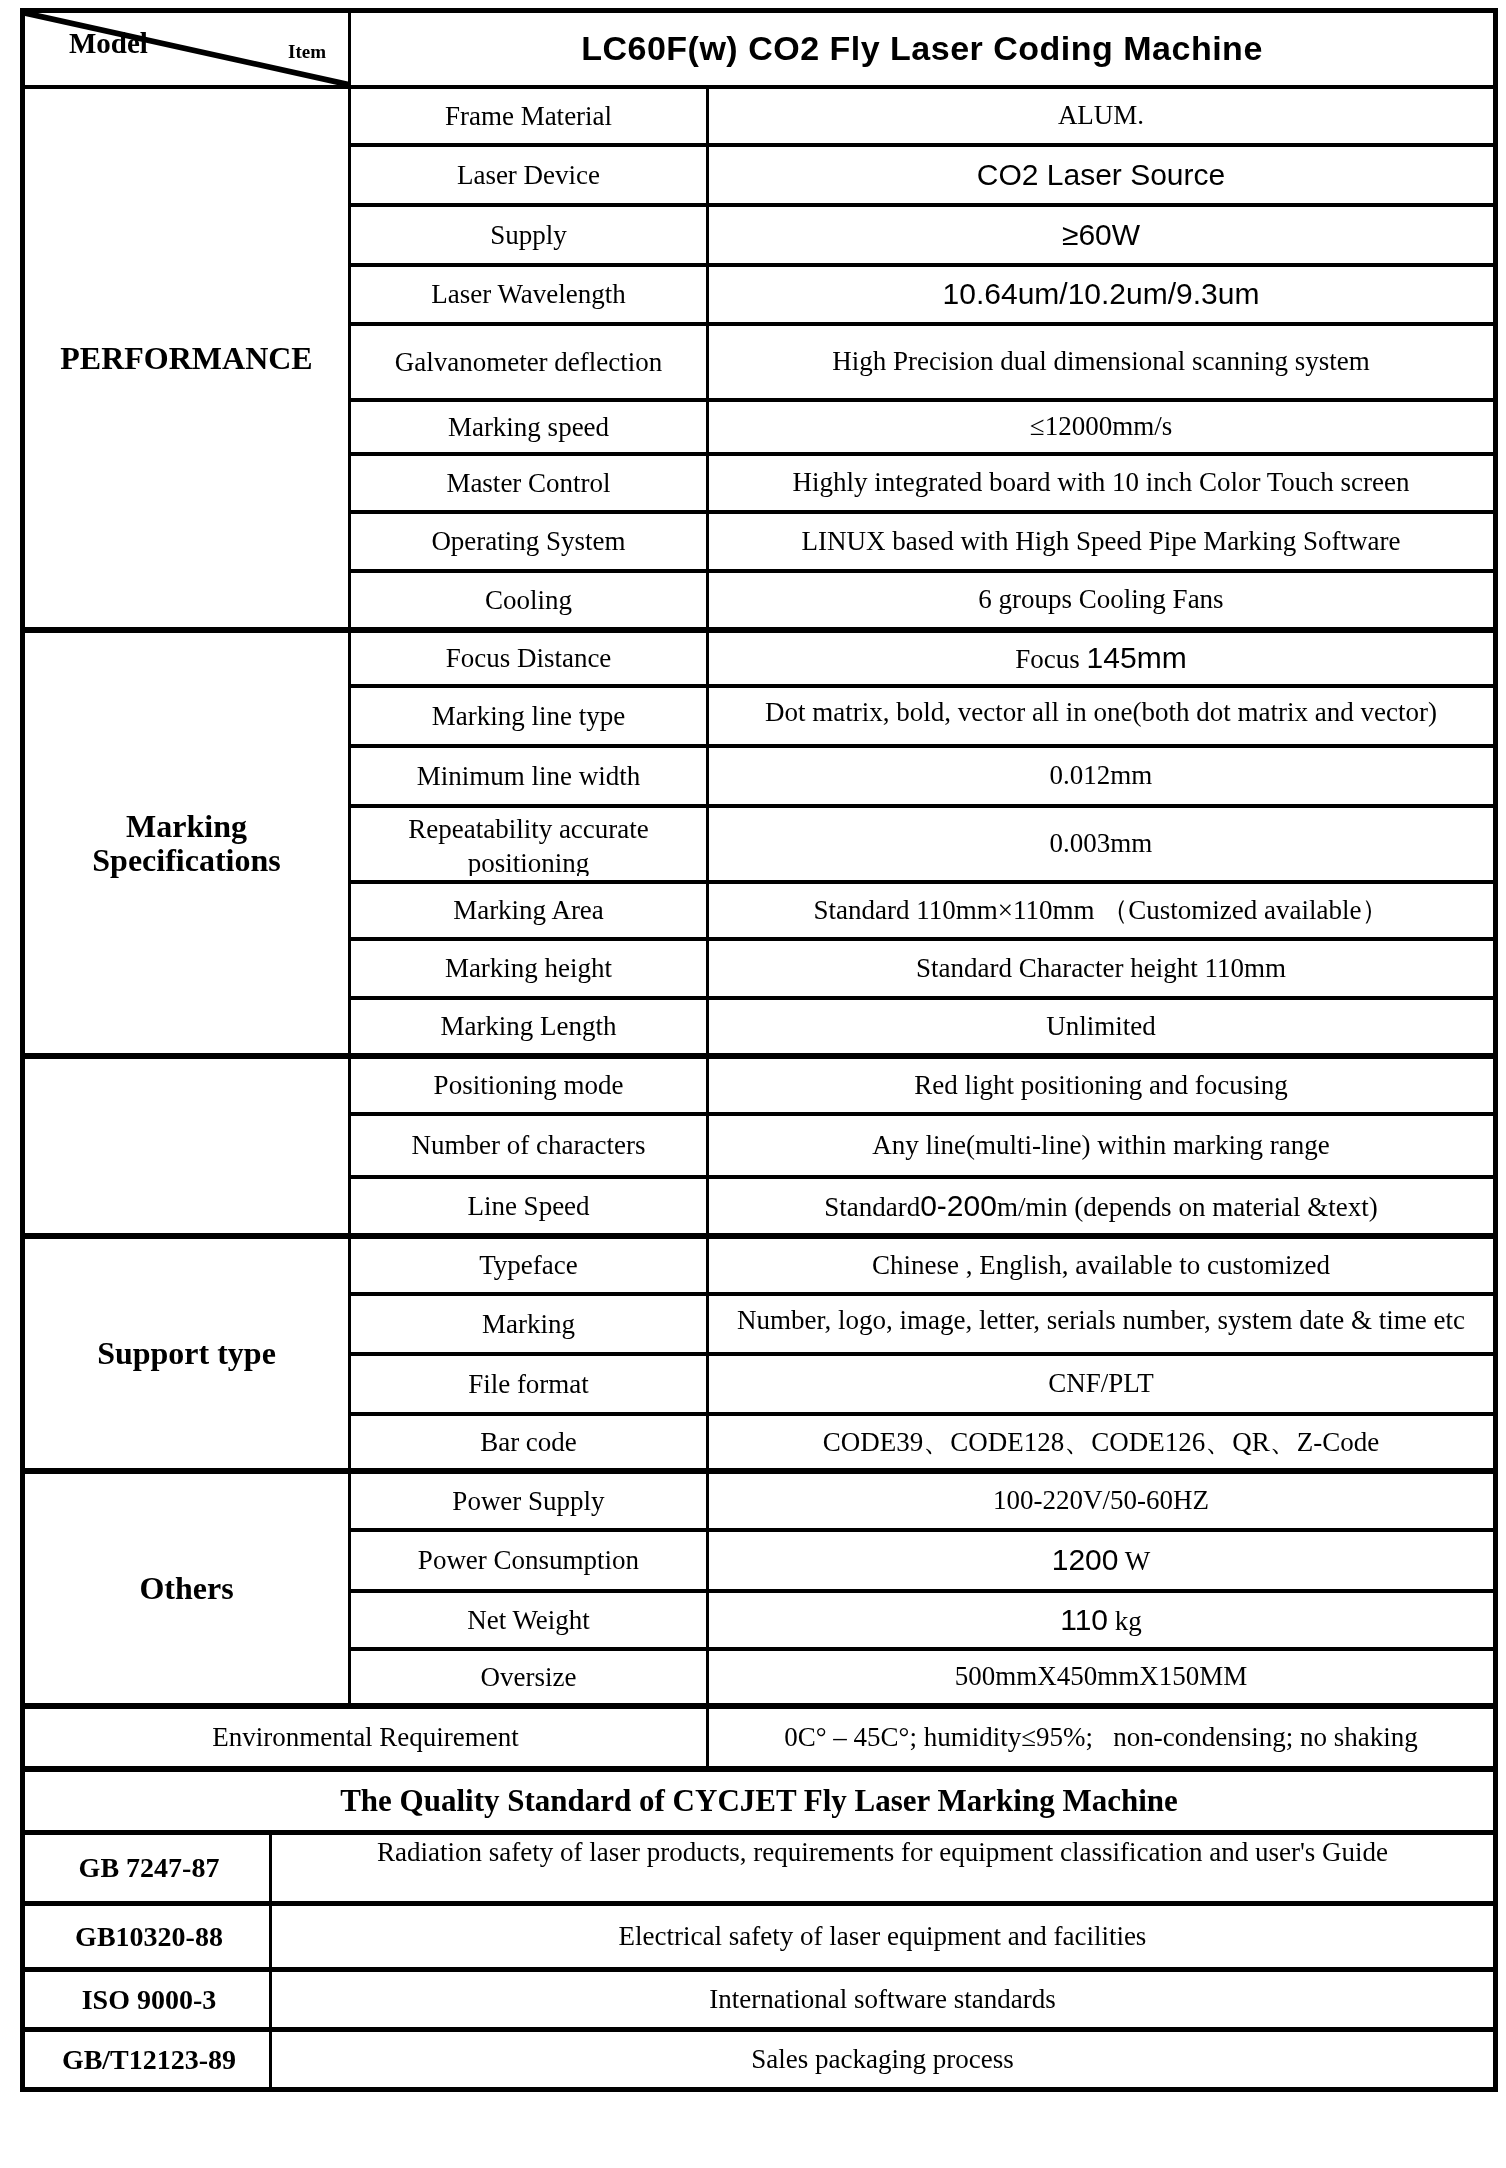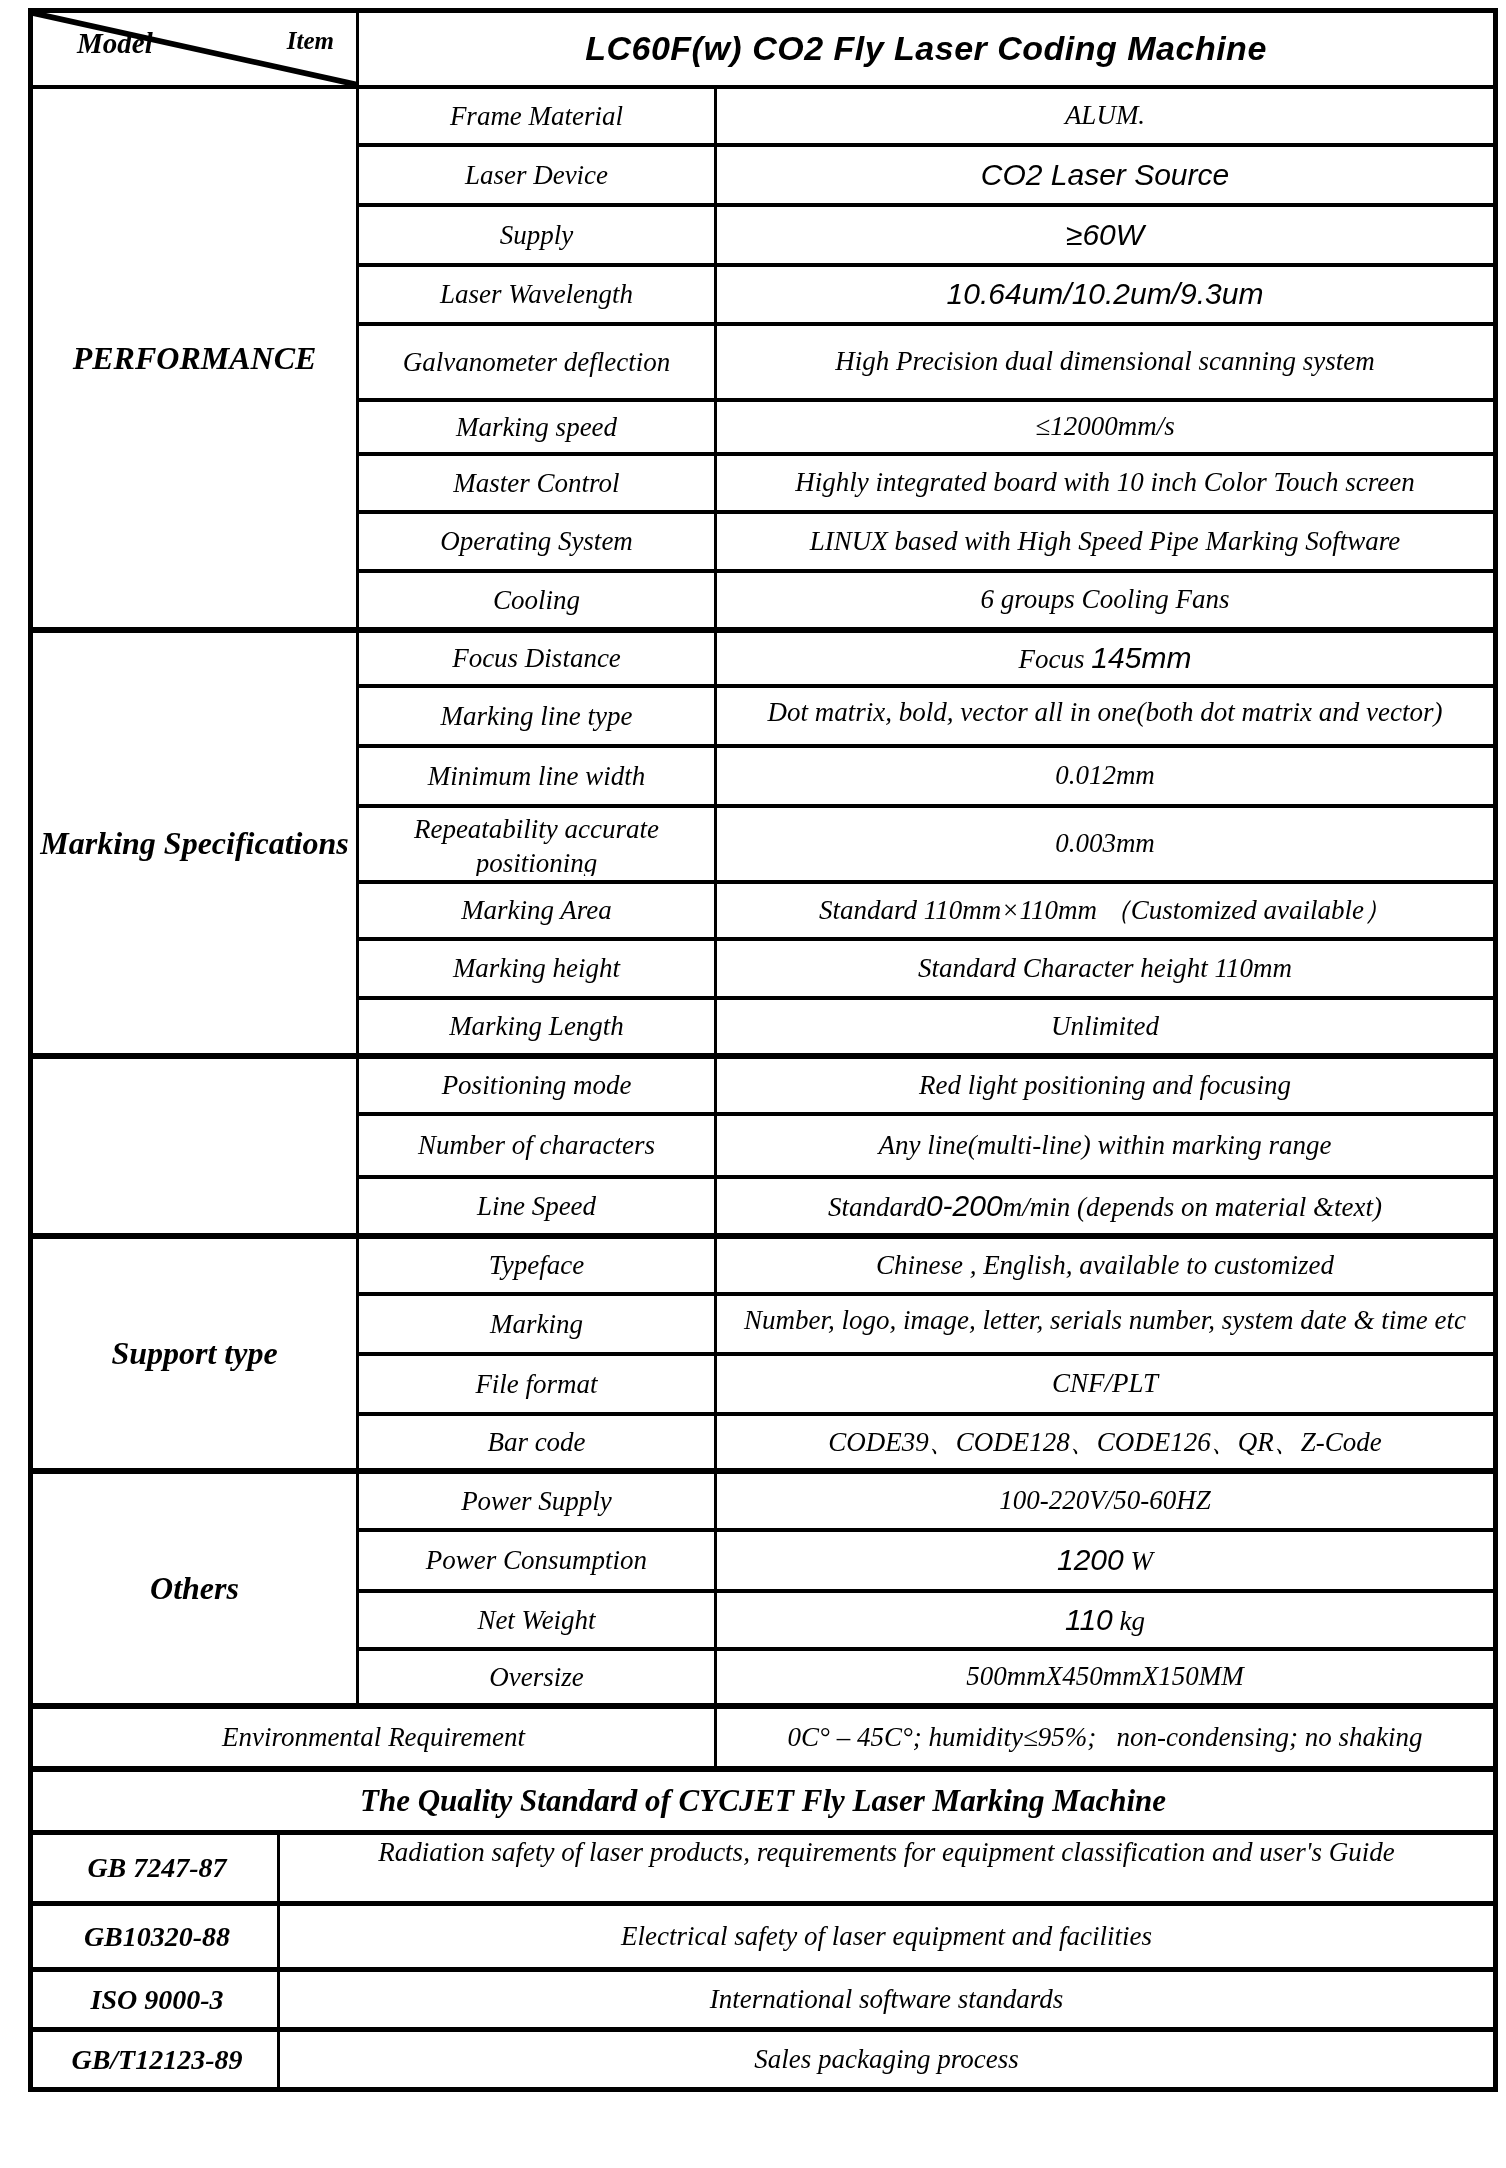--- a/index.html
+++ b/index.html
@@ -1,17 +1,17 @@
 <!DOCTYPE html>
 <html><head>
 <meta charset="utf-8">
 <style>
   html,body { margin:0; padding:0; background:#fff; }
   body { width:1506px; font-family:"Liberation Serif","DejaVu Serif",serif; color:#000; }
-  .doc { padding:8px 8px 0 28px;font-style:italic; }
+  .doc { padding:8px 8px 0 20px; }
   table { border-collapse:collapse; width:100%; table-layout:fixed; }
   table.main { border:5px solid #000; border-bottom:6px solid #000; }
   table.standards { border:5px solid #000; border-top:0; }
   td {
     border:3px solid #000; border-top-width:4px; border-bottom-width:4px;
     text-align:center; vertical-align:middle; padding:0 6px;
     font-size:27px; overflow:hidden;
   }
   tr.gs > td { border-top-width:6px;text-align:center; }
   table.main tr.first > td { border-top-width:5px; }
@@ -22,21 +22,21 @@
   .grp { font-weight:bold; font-size:32px; line-height:34px; }
   .lbl { line-height:32px; }
   .vsans { font-family:"Liberation Sans","DejaVu Sans",sans-serif; font-size:30px; }
   .title-cell { font-family:"Liberation Sans","DejaVu Sans",sans-serif; font-weight:bold; font-size:34px; letter-spacing:0.5px; }
   .qtitle { font-weight:bold; font-size:31px; }
   .code { text-align:center; padding-left:10px; font-weight:bold; font-size:28px; }
 
   .diag-cell { position:relative; }
   .diag-cell svg { position:absolute; left:0; top:0; width:100%; height:100%; }
   .diag-model { position:absolute; left:44px; top:14px; font-weight:bold; font-size:29px; }
-  .diag-item  { position:absolute; right:22px; top:14px; font-weight:bold; font-size:25px; }
+  .diag-item  { position:absolute; right:22px; top:28px; font-weight:bold; font-size:19px; }
 
   .clip2a { height:46px; line-height:38px; overflow:hidden; }        
   .clip2b { height:64px; line-height:34px; overflow:hidden; }        
   .clip2c { height:66px; line-height:35px; overflow:hidden; width:1130px; margin:0 auto; }
   .twoline { line-height:36px; }
   .pre { white-space:pre-wrap; }
 </style>
 </head>
 <body>
 

